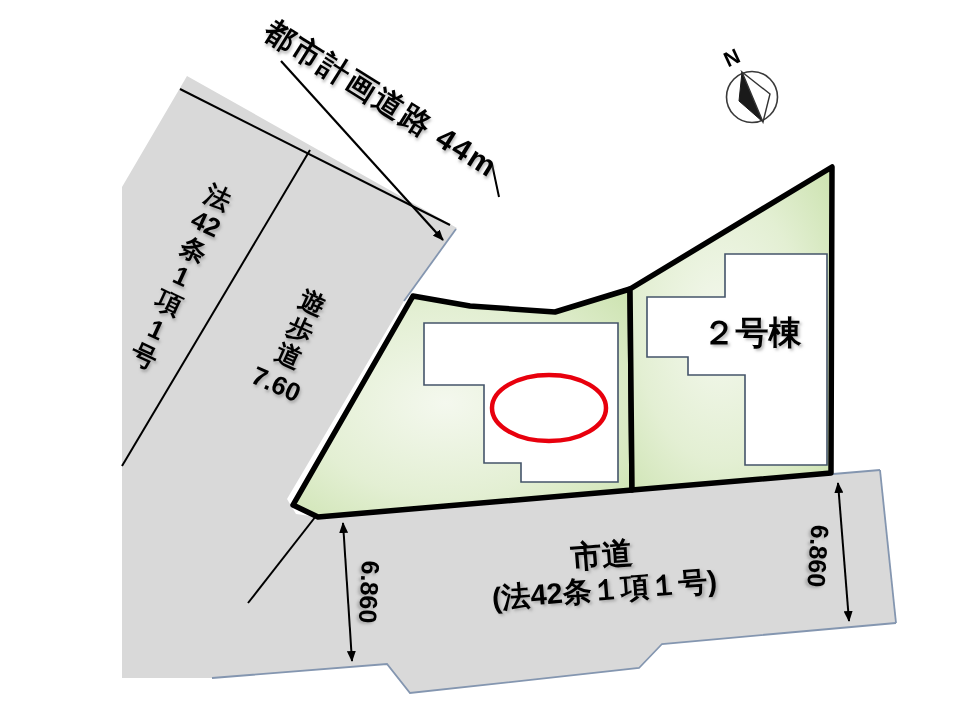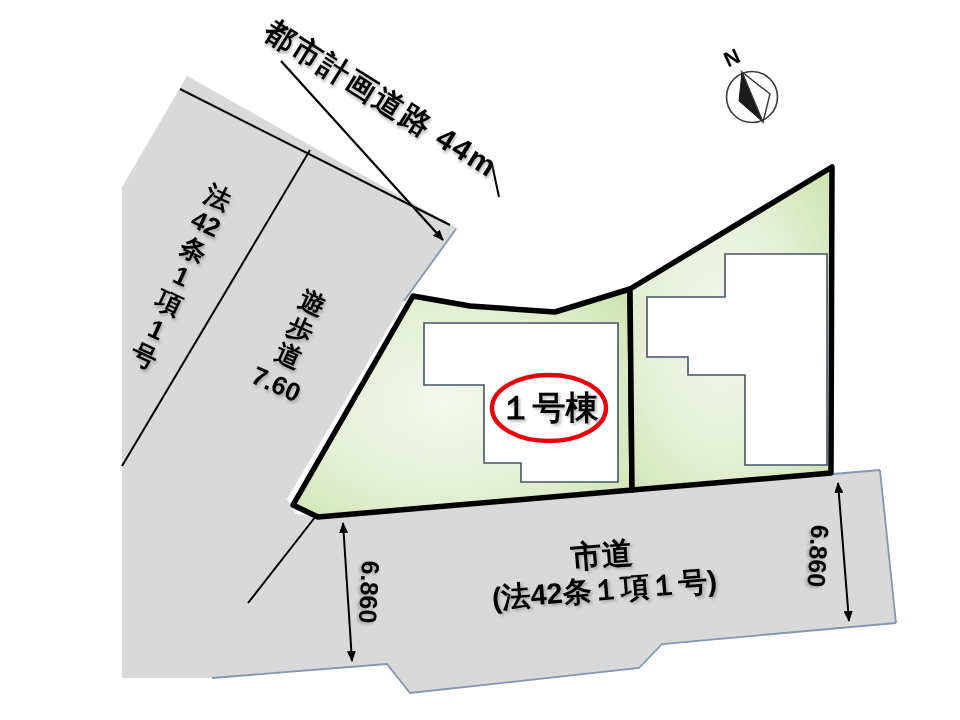--- a/index.html
+++ b/index.html
@@ -78,22 +78,22 @@
     <span>号</span>
   </div>
 
   <div class="label vcol" style="left:294px;top:344px;--r:24deg;font-size:26px;">
     <span>遊</span>
     <span>歩</span>
     <span>道</span>
     <span style="margin-top:2px;">7.60</span>
   </div>
 
-  <div class="label" style="left:549px;top:408px;font-size:33px;">１号棟</div>
 
+  <div class="label" style="left:752px;top:333px;font-size:33px;">２号棟</div>
 
   <div class="label center" style="left:603px;top:572px;--r:-4.5deg;">
     <div style="font-size:31px;">市道</div>
     <div style="font-size:29px;">(法42条１項１号)</div>
   </div>
 
   <div class="label" style="left:369px;top:592px;--r:93deg;font-size:25px;">6.860</div>
 
   <div class="label" style="left:818px;top:556px;--r:94deg;font-size:25px;">6.860</div>
 

